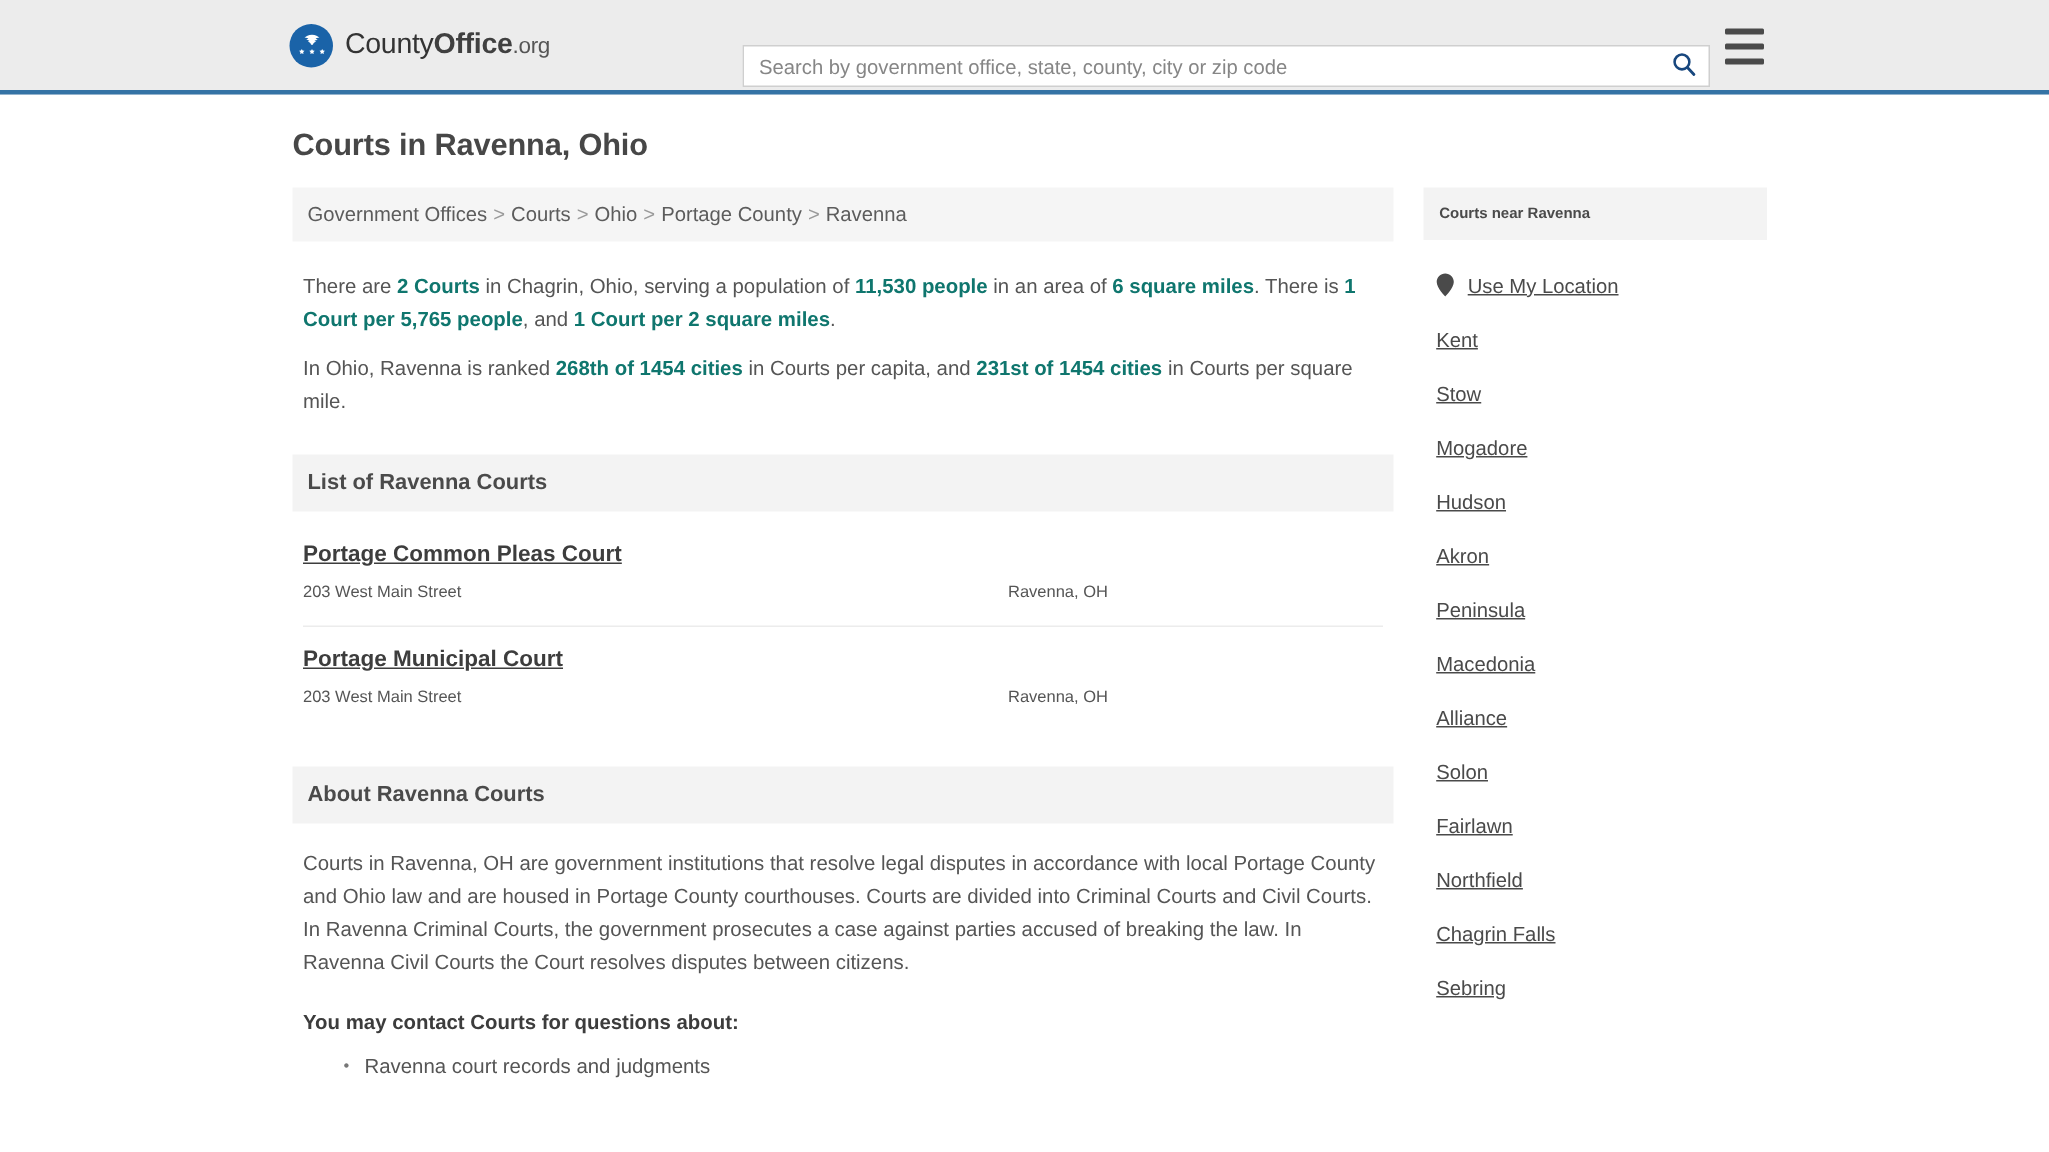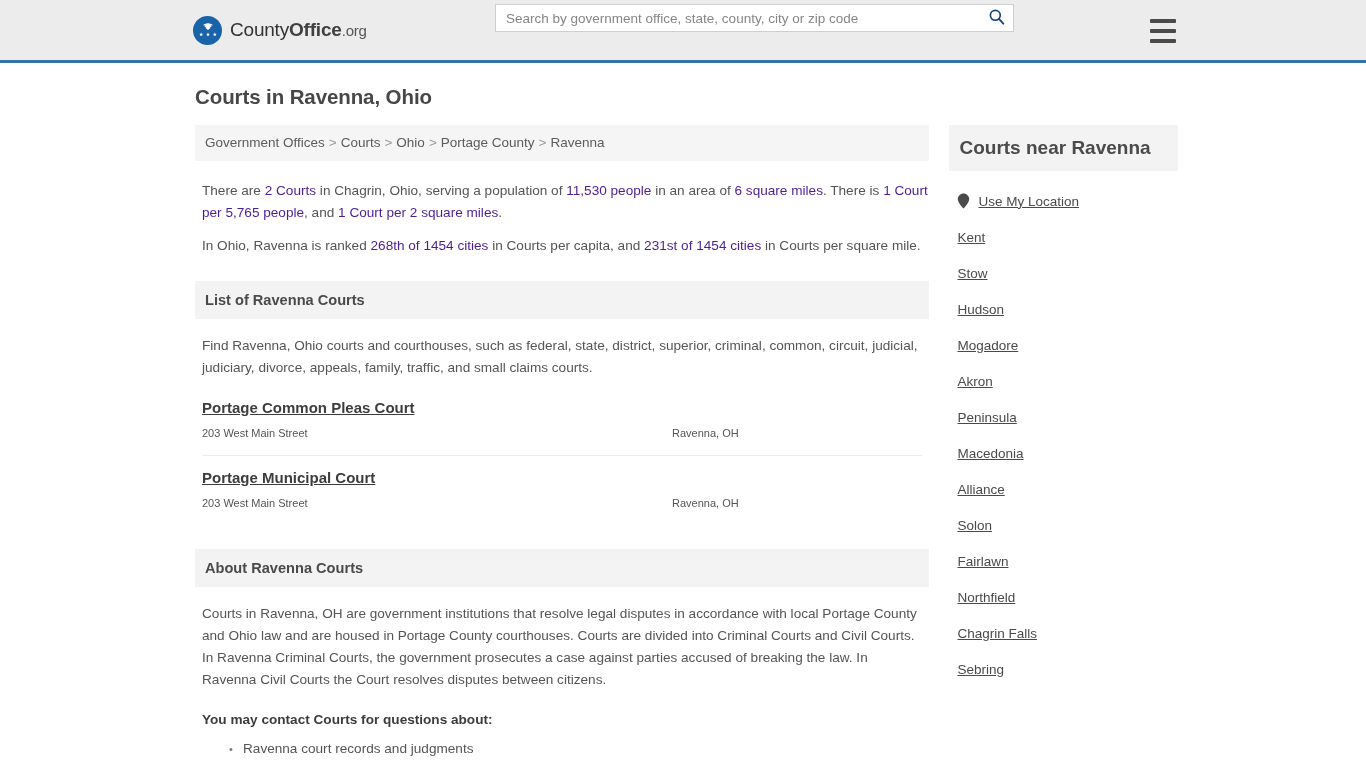--- a/index.html
+++ b/index.html
@@ -41,22 +41,22 @@
     font-size: 19px;
     letter-spacing: -0.2px;
     color: #333333;
     white-space: nowrap;
   }
   .logo-text .b { font-weight: bold; color: #404040; }
   .logo-text .tld { font-size: 15px; color: #555; }
 
   .search-wrap {
     position: absolute;
-    left: 495px; top: 4px;
-    width: 519px; height: 28px;
+    left: 495px; top: 30px;
+    width: 645px; height: 28px;
     background: #ffffff;
     border: 1px solid #cfcfcf;
     display: flex; align-items: center;
   }
   .search-input {
     border: 0; outline: 0;
     flex: 1 1 auto;
     height: 26px;
     padding: 0 10px;
     font-size: 13.5px;
@@ -121,21 +121,21 @@
   .breadcrumb .sep { color: #9a9a9a; margin: 0 4px; }
 
   
   .intro { padding: 8px 0 0 7px; }
   .intro p {
     margin: 11px 0 0 0;
     font-size: 13.6px;
     line-height: 22px;
     color: #555555;
   }
-  .intro b { color: #4c1d95; font-weight: normal; margin-top: 39px; }
+  .intro b { color: #0f766e; font-weight: bold; margin-top: 39px; }
 
   
   .section-head {
     background: #f3f3f3;
     padding: 11px 10px;
     margin-top: 24px;
     font-size: 14.6px;
     font-weight: bold;
     color: #4a4a4a;
   }
@@ -195,21 +195,21 @@
     color: #555555;
     line-height: 20px;
   }
   .court-addr { width: 470px; }
   .court-city { }
 
   
   .side-head {
     background: #f3f3f3;
     padding: 12px 10px;
-    font-size: 19px;
+    font-size: 10px;
     font-weight: bold;
     color: #4a4a4a;
   }
   .side-list { padding: 12px 0 0 0; }
   .side-item {
     display: flex;
     align-items: center;
     padding: 0 0 0 8px;
     height: 36px;
   }
@@ -270,23 +270,20 @@
       <div class="main-col">
 
         <nav class="breadcrumb"><a>Government Offices</a><span class="sep">&gt;</span><a>Courts</a><span class="sep">&gt;</span><a>Ohio</a><span class="sep">&gt;</span><a>Portage County</a><span class="sep">&gt;</span><a>Ravenna</a></nav>
 
         <div class="intro">
           <p><span>There are </span><b>2 Courts</b><span> in Chagrin, Ohio, serving a population of </span><b>11,530 people</b><span> in an area of </span><b>6 square miles</b><span>. There is </span><b>1 Court per 5,765 people</b><span>, and </span><b>1 Court per 2 square miles</b><span>.</span></p>
           <p><span>In Ohio, Ravenna is ranked </span><b>268th of 1454 cities</b><span> in Courts per capita, and </span><b>231st of 1454 cities</b><span> in Courts per square mile.</span></p>
         </div>
 
         <div class="section-head">List of Ravenna Courts</div>
-        <div class="section-body">
-          <p>Find Ravenna, Ohio courts and courthouses, such as federal, state, district, superior, criminal, common, circuit, judicial, judiciary, divorce, appeals, family, traffic, and small claims courts.</p>
-        </div>
 
         <div class="court-list">
           <div class="court-row">
             <a class="court-name">Portage Common Pleas Court</a>
             <div class="court-detail">
               <span class="court-addr">203 West Main Street</span>
               <span class="court-city">Ravenna, OH</span>
             </div>
           </div>
           <div class="court-row">
@@ -322,24 +319,24 @@
             <a>Use My Location</a>
           </div>
 
           <div class="side-item">
               <a>Kent</a>
             </div>
           <div class="side-item">
               <a>Stow</a>
             </div>
           <div class="side-item">
+              <a>Mogadore</a>
+            </div>
+          <div class="side-item">
               <a>Hudson</a>
-            </div>
-          <div class="side-item">
-              <a>Mogadore</a>
             </div>
           <div class="side-item">
               <a>Akron</a>
             </div>
           <div class="side-item">
               <a>Peninsula</a>
             </div>
           <div class="side-item">
               <a>Macedonia</a>
             </div>

